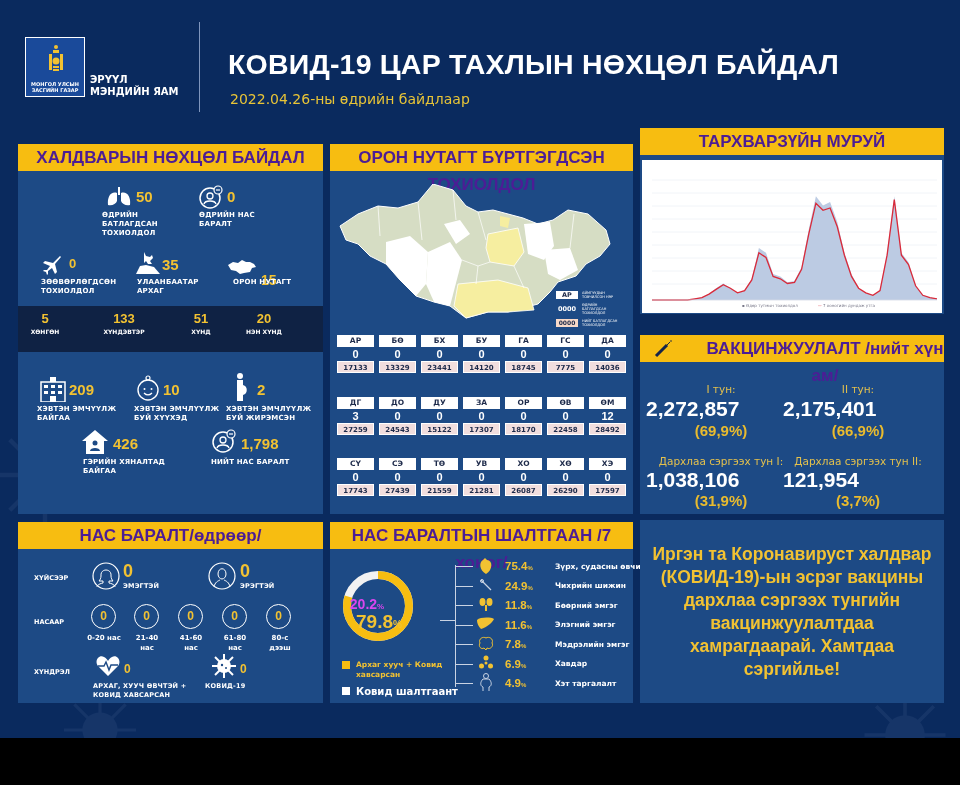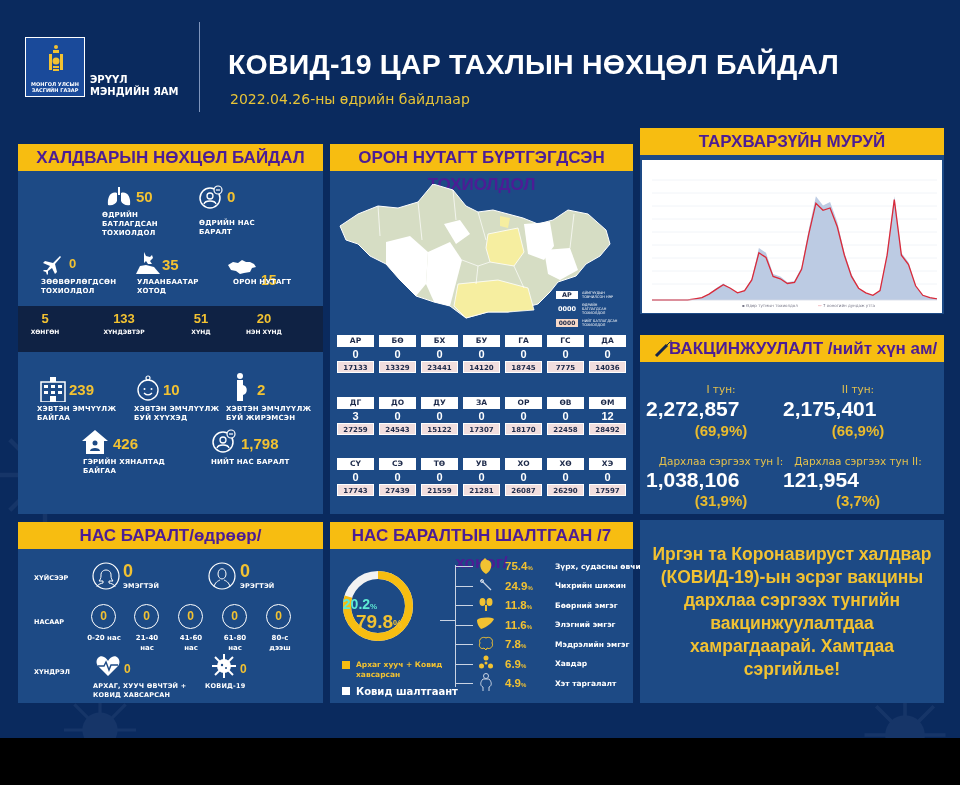--- a/index.html
+++ b/index.html
@@ -118,42 +118,42 @@
     </div>
 
     <svg class="abs" style="left:181px;top:41px" width="24" height="24" viewBox="0 0 24 24">
       <circle cx="11" cy="13" r="10" fill="none" stroke="#fff" stroke-width="1.5"></circle>
       <circle cx="11" cy="11" r="3" fill="none" stroke="#fff" stroke-width="1.3"></circle>
       <path d="M5 19 C6 15 16 15 17 19" fill="none" stroke="#fff" stroke-width="1.3"></path>
       <circle cx="19" cy="5" r="4" fill="#1d4a85" stroke="#fff" stroke-width="1.2"></circle>
       <line x1="17" y1="5" x2="21" y2="5" stroke="#fff" stroke-width="1.2"></line>
     </svg>
     <div class="abs big yel" style="left:209px;top:44px;font-size:15px">0</div>
-    <div class="abs lbl" style="left:181px;top:75px">
+    <div class="abs lbl" style="left:181px;top:67px">
       <div>ӨДРИЙН НАС</div>
       <div>БАРАЛТ</div>
     </div>
 
     <svg class="abs" style="left:24px;top:111px" width="20" height="20" viewBox="0 0 20 20">
       <path d="M18 1 L11 8 L3 6 L1 8 L8 11 L5 15 L2 15 L1 16 L4 17 L5 20 L6 19 L6 16 L10 13 L13 19 L15 17 L13 9 L19 2 Z" fill="#fff"></path>
     </svg>
     <div class="abs big yel" style="left:51px;top:112px;font-size:13px">0</div>
     <div class="abs lbl" style="left:23px;top:134px">
       <div>ЗӨӨВӨРЛӨГДСӨН</div>
       <div>ТОХИОЛДОЛ</div>
     </div>
 
     <svg class="abs" style="left:118px;top:106px" width="24" height="24" viewBox="0 0 24 24">
       <path d="M8 2 L10 6 L14 7 L16 5 L17 8 L14 11 L16 14 L12 14 L10 11 L8 13 Z" fill="#fff"></path>
       <path d="M0 24 L4 16 L10 15 L18 17 L24 24 Z" fill="#fff"></path>
     </svg>
     <div class="abs big yel" style="left:144px;top:112px;font-size:15px">35</div>
     <div class="abs lbl" style="left:119px;top:134px">
       <div>УЛААНБААТАР</div>
-      <div>ХОТОД</div>
+      <div>АРХАГ</div>
     </div>
 
     <svg class="abs" style="left:210px;top:116px" width="28" height="14" viewBox="0 0 28 14">
       <path d="M0 5 L5 2 L10 3 L14 0 L18 2 L22 2 L26 4 L28 7 L24 8 L22 12 L16 13 L12 14 L8 11 L3 10 Z" fill="#fff"></path>
     </svg>
     <div class="abs big yel" style="left:243px;top:128px;font-size:14px">15</div>
     <div class="abs lbl" style="left:215px;top:134px">ОРОН НУТАГТ</div>
 
     <svg class="abs" style="left:22px;top:232px" width="26" height="26" viewBox="0 0 26 26">
       <rect x="1" y="6" width="24" height="20" fill="none" stroke="#fff" stroke-width="1.5"></rect>
@@ -161,21 +161,21 @@
       <g fill="#fff">
           <rect x="4" y="9" width="4" height="3"></rect>
           <rect x="11" y="9" width="4" height="3"></rect>
           <rect x="18" y="9" width="4" height="3"></rect>
           <rect x="4" y="15" width="4" height="3"></rect>
           <rect x="11" y="15" width="4" height="3"></rect>
           <rect x="18" y="15" width="4" height="3"></rect>
           <rect x="10" y="20" width="6" height="6"></rect>
         </g>
     </svg>
-    <div class="abs big yel" style="left:51px;top:237px;font-size:15px">239</div>
+    <div class="abs big yel" style="left:51px;top:237px;font-size:15px">209</div>
     <div class="abs lbl" style="left:19px;top:261px">
       <div>ХЭВТЭН ЭМЧҮҮЛЖ</div>
       <div>БАЙГАА</div>
     </div>
 
     <svg class="abs" style="left:117px;top:231px" width="26" height="26" viewBox="0 0 26 26">
       <circle cx="13" cy="15" r="10" fill="none" stroke="#fff" stroke-width="1.4"></circle>
       <circle cx="13" cy="3" r="2" fill="none" stroke="#fff" stroke-width="1.2"></circle>
       <circle cx="9.5" cy="14" r="1" fill="#fff"></circle>
         <circle cx="16.5" cy="14" r="1" fill="#fff"></circle>
@@ -406,21 +406,21 @@
         <line x1="10" y1="140" x2="295" y2="140" stroke="#d5dbe6" stroke-width="0.8"></line>
       </svg>
       <div class="abs" style="left:100px;top:143px;font-size:4px;color:#778;display:flex;gap:20px">
         <span>▪ <span>Өдөр тутмын тохиолдол</span></span>
         <span><span style="color:#d92a3a">—</span> <span>7 хоногийн дундаж утга</span></span>
       </div>
     </div>
   </div>
 
   <div class="panel" style="left:640px;top:335px;width:304px;height:179px">
-    <div class="panel-head" style="text-align:left;padding-left:29px">
+    <div class="panel-head" style="text-align:center;padding-left:66px">
       <svg class="abs" style="left:14px;top:5px" width="18" height="18" viewBox="0 0 18 18">
         <path d="M2 16 L13 5" stroke="#15244a" stroke-width="3"></path>
         <path d="M13 5 L16 2" stroke="#15244a" stroke-width="1"></path>
         <circle cx="17" cy="1" r="0.8" fill="#15244a"></circle>
       </svg>
       <span>ВАКЦИНЖУУЛАЛТ /нийт хүн ам/</span>
     </div>
     <div class="vac-lbl" style="left:6px;top:48px">I тун:</div>
     <div class="vac-num" style="left:6px;top:62px">2,272,857</div>
     <div class="vac-pct" style="left:6px;top:87px">(69,9%)</div>
@@ -509,21 +509,21 @@
   <div class="abs big yel" style="left:240px;top:662px;font-size:12px">0</div>
   <div class="abs lbl" style="left:205px;top:682px;font-size:6.5px">КОВИД-19</div>
 
   <div class="panel" style="left:330px;top:522px;width:303px;height:181px">
     <div class="panel-head">НАС БАРАЛТЫН ШАЛТГААН /7 хоног/</div>
   </div>
   <svg class="abs" style="left:342px;top:570px" width="72" height="72" viewBox="0 0 72 72">
     <circle cx="36" cy="36" r="31" fill="none" stroke="#f2f2f2" stroke-width="8"></circle>
     <circle cx="36" cy="36" r="31" fill="none" stroke="#f7bd11" stroke-width="8" stroke-dasharray="155.4 194.8" transform="rotate(-90 36 36)"></circle>
   </svg>
-  <div class="abs big" style="left:325px;top:596px;width:70px;text-align:center;font-size:14px;color:#5eead4"><span>20.2</span><span style="font-size:8px">%</span></div>
+  <div class="abs big" style="left:332px;top:596px;width:70px;text-align:center;font-size:14px;color:#d946ef"><span>20.2</span><span style="font-size:8px">%</span></div>
   <div class="abs big" style="left:343px;top:611px;width:72px;text-align:center;font-size:19px;color:#f2c232"><span>79.8</span><span style="font-size:10px">%</span></div>
   <div class="abs" style="left:342px;top:661px;width:8px;height:8px;background:#f7bd11"></div>
   <div class="abs" style="left:356px;top:660px;width:100px;font-size:7.5px;font-weight:bold;color:#f2c232;line-height:10px">Архаг хууч + Ковид хавсарсан</div>
   <div class="abs" style="left:342px;top:687px;width:8px;height:8px;background:#fff"></div>
   <div class="abs" style="left:356px;top:686px;font-size:10px;font-weight:bold;color:#fff">Ковид шалтгаант</div>
 
   <div class="abs" style="left:455px;top:565px;width:1px;height:122px;background:#c9d3e3"></div>
   <div class="tick" style="left:440px;top:620px;width:15px"></div>
   <div id="cause-list">
       <div class="tick" style="left: 456px; top: 566px; width: 17px;"></div>

